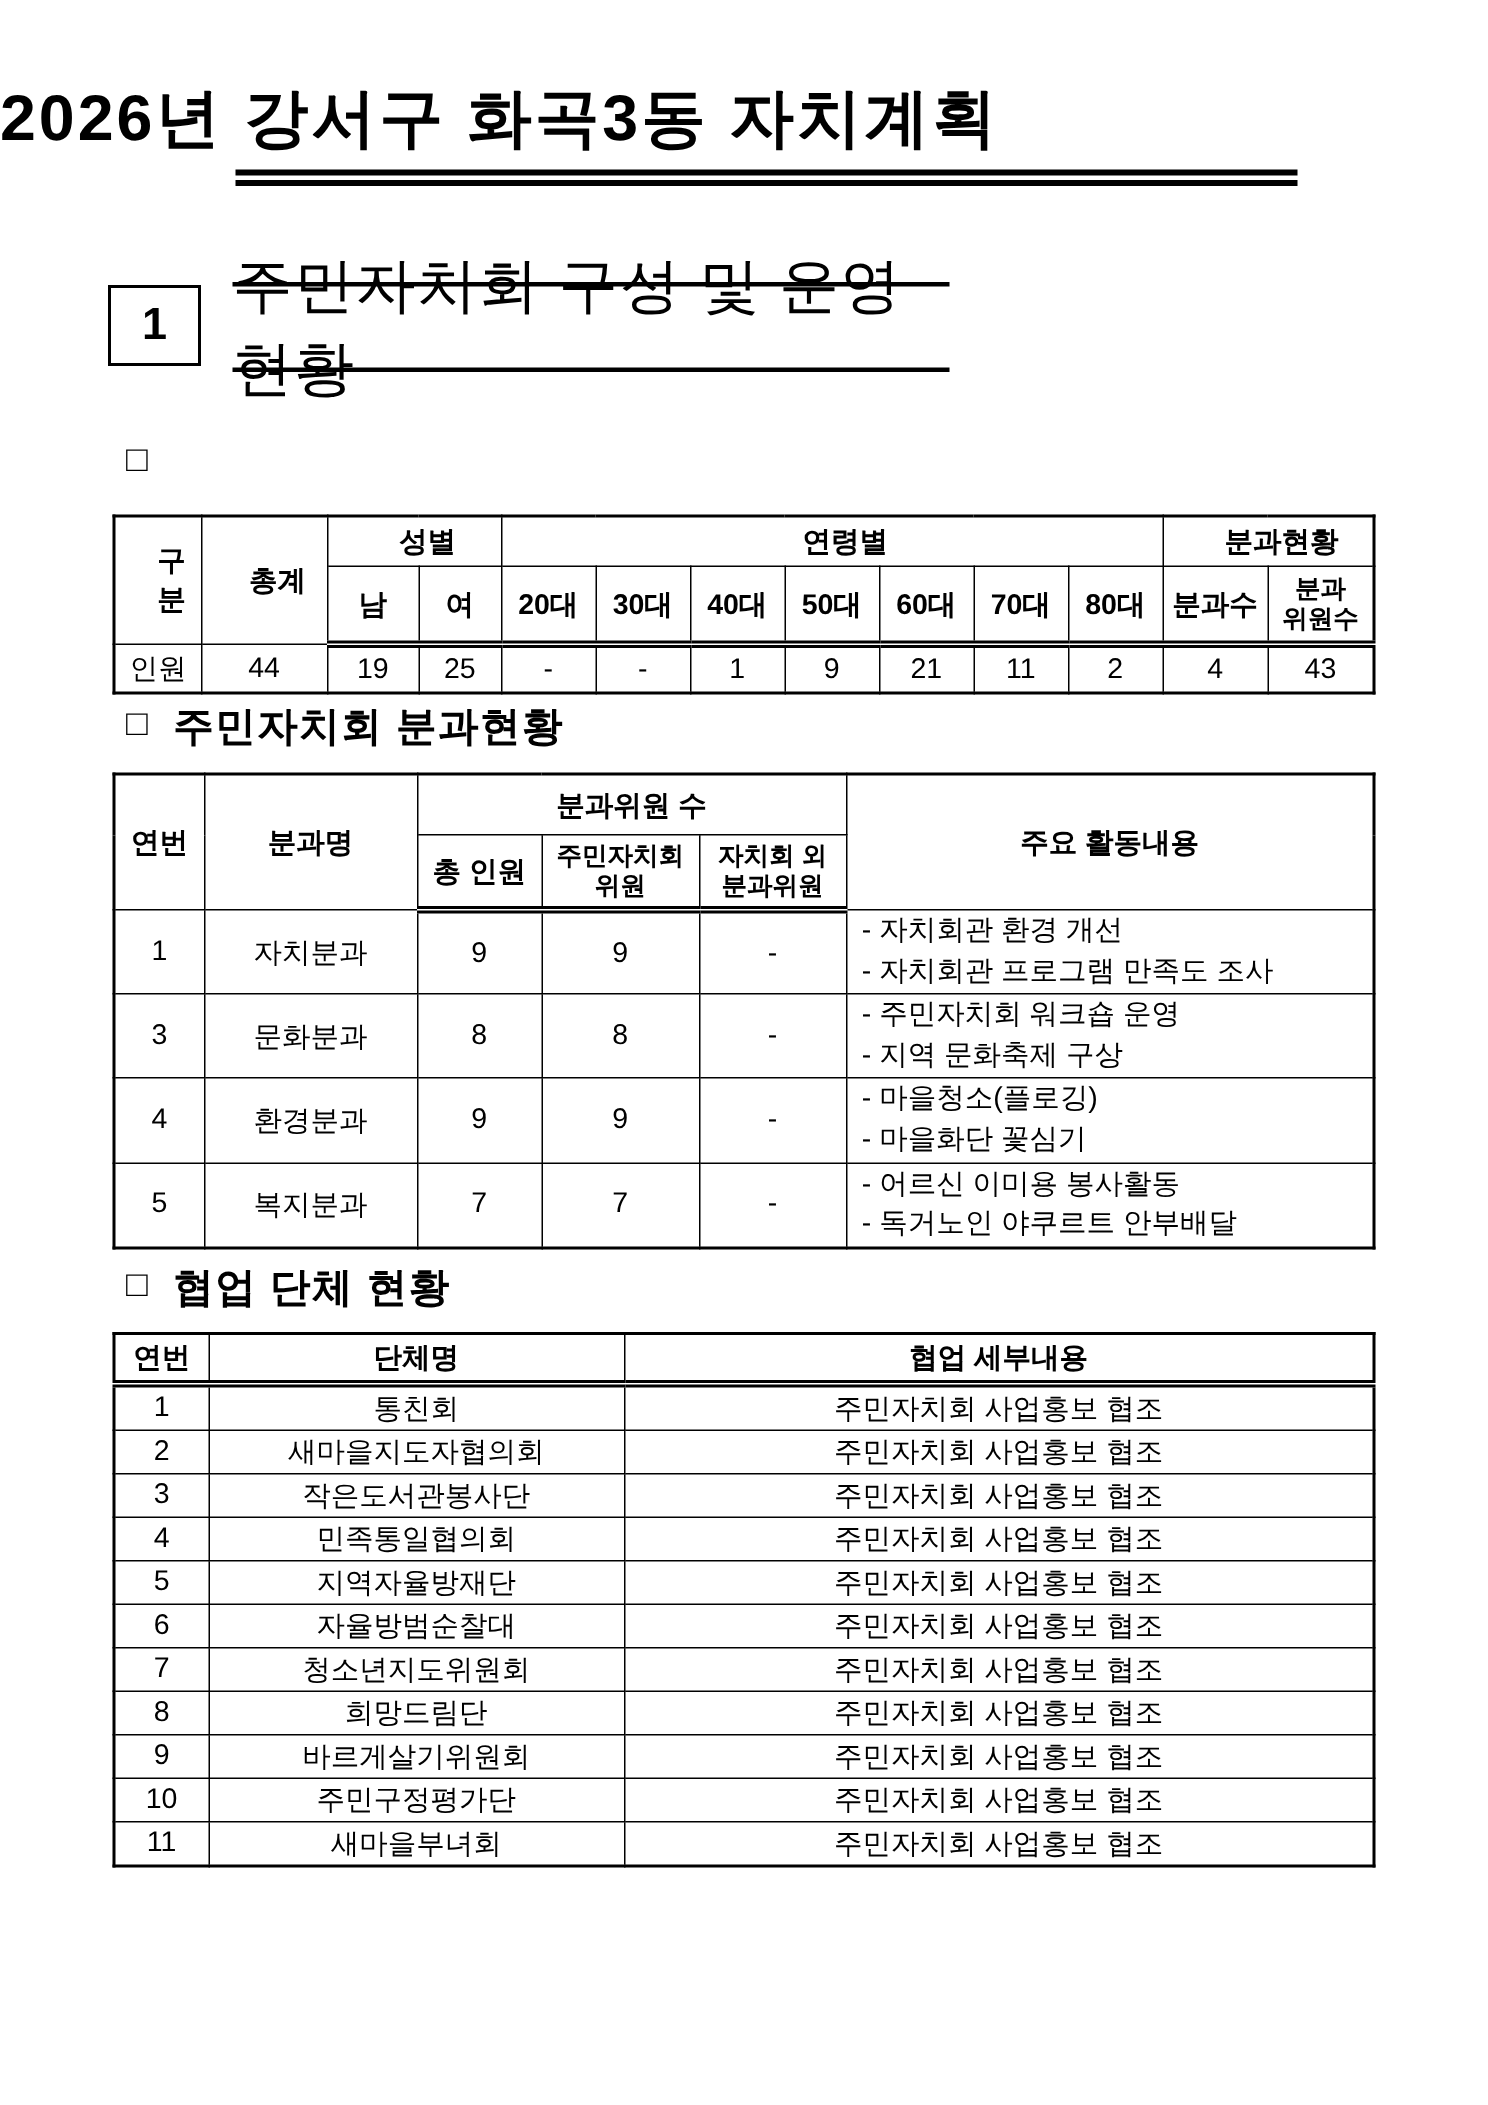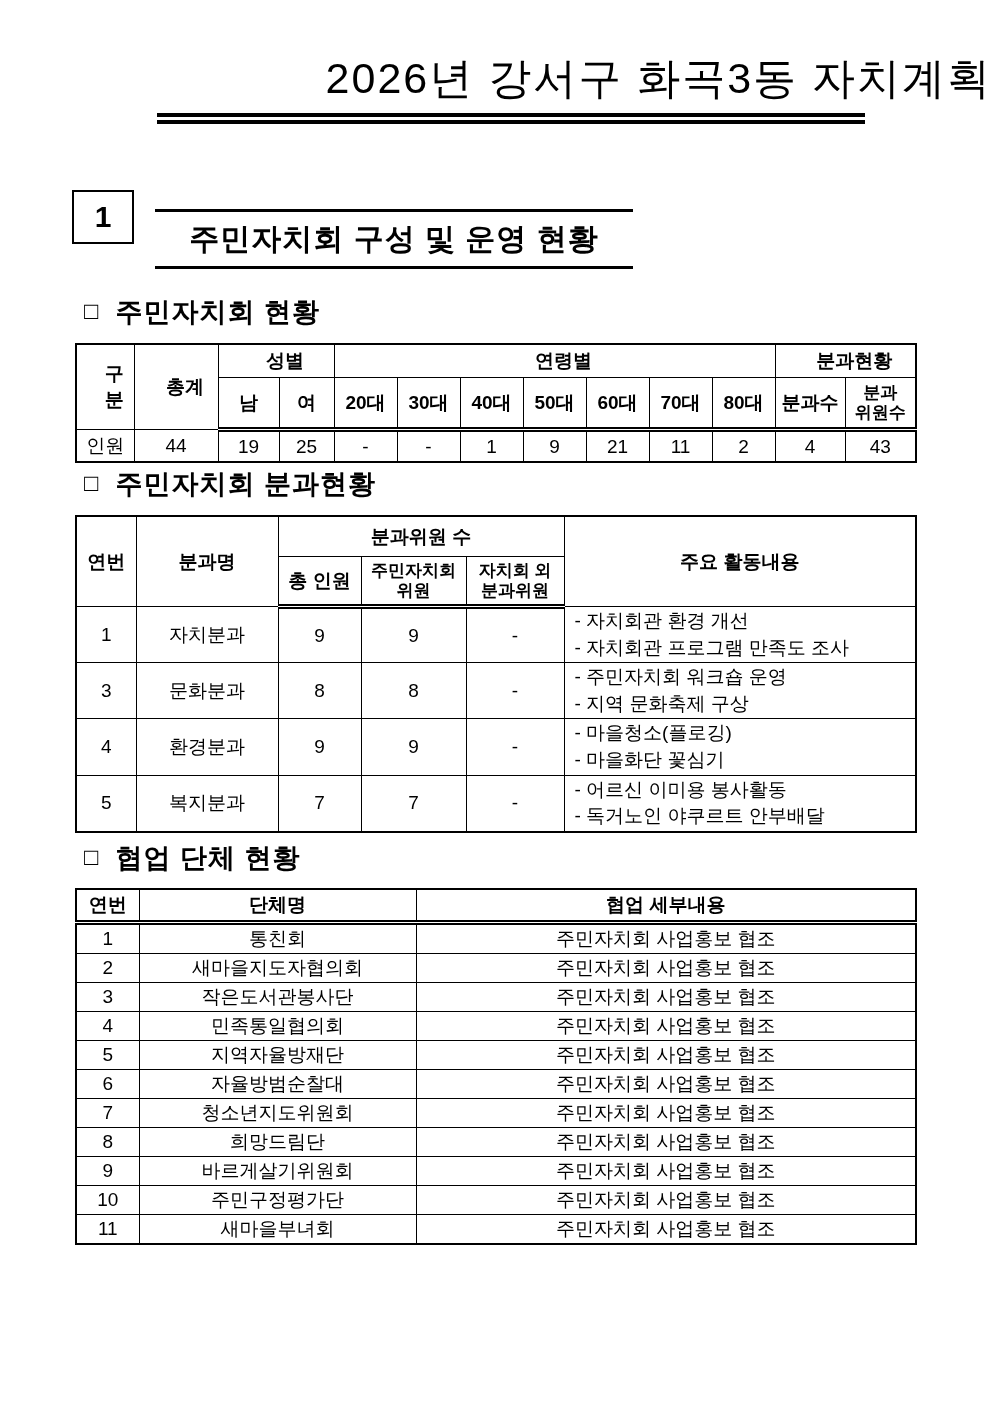--- a/index.html
+++ b/index.html
@@ -4,37 +4,37 @@
 <style>
   html,body { margin:0; padding:0; background:#fff; }
   .page {
     position:relative; width:992px; height:1403px; background:#ffffff;
     font-family:"Liberation Sans","DejaVu Sans",sans-serif; color:#000;
     overflow:hidden;
   }
   
   .doc-title {
     position:absolute; top:50px; left:0; width:100%;
-    text-align:right; font-size:43px; font-weight:normal; letter-spacing:2px;
+    text-align:left; font-size:43px; font-weight:bold; letter-spacing:2px;
   }
   .title-rule {
     position:absolute; top:113px; left:157px; width:708px; height:3px;
     border-top:4px solid #000; border-bottom:4px solid #000;
   }
   
   .sec-num {
     position:absolute; top:190px; left:72px; width:58px; height:50px;
     border:2px solid #000; display:flex; align-items:center; justify-content:center;
     font-size:30px; font-weight:bold;
   }
   .sec-title {
     position:absolute; top:188px; left:155px; width:478px; height:54px;
     border-top:3px solid #000; border-bottom:3px solid #000;
     display:flex; align-items:center; justify-content:center;
-    font-size:30px; font-weight:bold; letter-spacing:1px;margin-top:21px;
+    font-size:40px; font-weight:normal; letter-spacing:1px;
   }
   
   .subheading {
     position:absolute; font-size:27px; font-weight:bold; letter-spacing:1px;
     display:flex; align-items:center;
   }
   .subheading .sq { font-weight:normal; font-size:24px; margin-right:16px; position:relative; top:-1px; }
   .sh-members { top:294px; left:84px; }
   .sh-divisions { top:466px; left:84px; }
   .sh-coop { top:840px; left:84px; }
@@ -73,21 +73,20 @@
 <div class="page">
 
   <div class="doc-title">2026년 강서구 화곡3동 자치계획</div>
   <div class="title-rule"></div>
 
   <div class="sec-num">1</div>
   <div class="sec-title">주민자치회 구성 및 운영 현황</div>
 
   <div class="subheading sh-members">
     <span class="sq">□</span>
-    <span>주민자치회 현황</span>
   </div>
 
   <table class="t-members">
     <colgroup>
       <col style="width:58px">
         <col style="width:84px">
         <col style="width:61px">
         <col style="width:55px">
       <col style="width:63px">
         <col style="width:63px">

